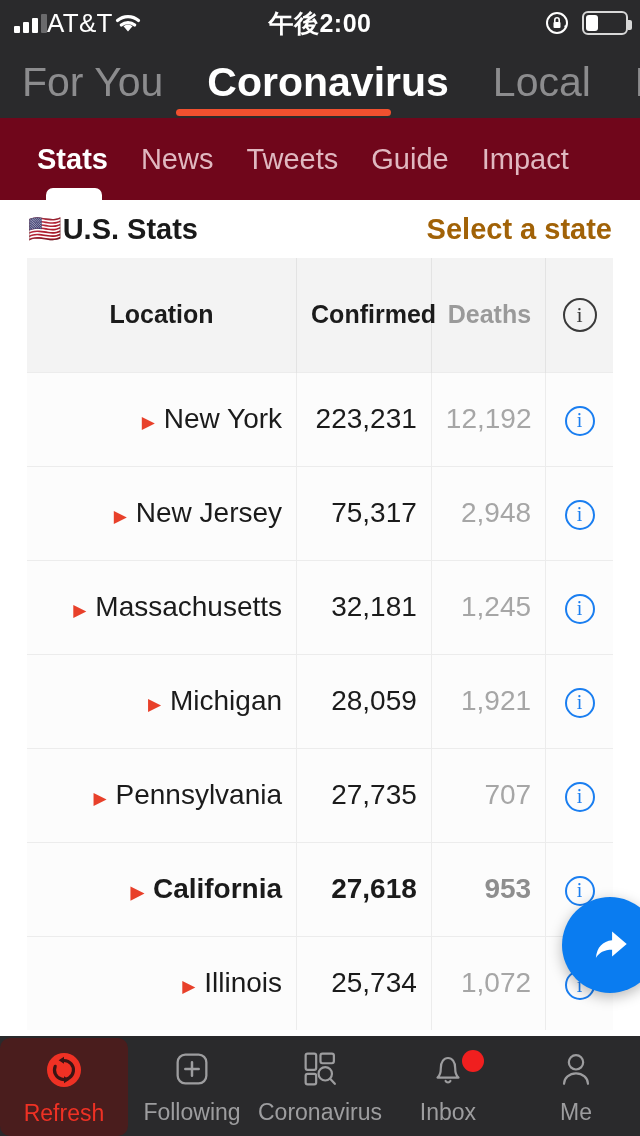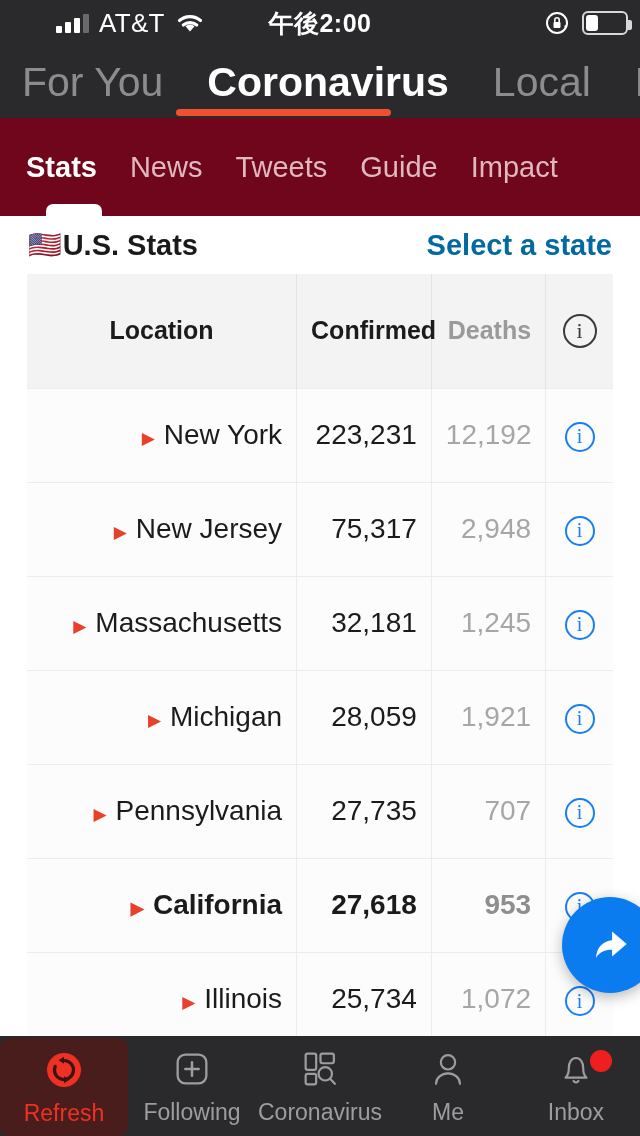--- a/index.html
+++ b/index.html
@@ -10,21 +10,21 @@
     overflow:hidden;
     position:relative;
   }
   .phone { width:640px; height:1136px; position:relative; background:#fff; }
 
   
   .statusbar {
     height:46px; background:#2a2a2c; color:#fff;
     display:flex; align-items:center; position:relative;
   }
-  .sb-left { display:flex; align-items:center; gap:10px; padding-left:14px;margin-left:42px; }
+  .sb-left { display:flex; align-items:center; padding-left:14px; }
   .bars { display:flex; align-items:flex-end; gap:3px; height:20px; }
   .bars i { width:6px; background:#fff; border-radius:1px; display:block; }
   .bars i:nth-child(1){height:7px;}
   .bars i:nth-child(2){height:11px;}
   .bars i:nth-child(3){height:15px;}
   .bars i:nth-child(4){height:19px;background:#6a6a6c;}
   .carrier { font-size:26px; letter-spacing:.3px; }
   .wifi { width:30px; height:22px; position:relative; }
   .sb-time {
     position:absolute; left:0; right:0; text-align:center;
@@ -43,38 +43,38 @@
     padding-left:22px; gap:44px; position:relative; overflow:hidden;
   }
   .toptab { font-size:41px; color:#8c8c8e; white-space:nowrap; }
   .toptab.active { color:#ffffff; font-weight:bold; }
   .toptab-underline {
     position:absolute; bottom:2px; height:7px; border-radius:4px; background:#f0502f;
   }
 
   
   .subnav {
-    height:98px; background:#70061b; display:flex; align-items:center;
-    padding-left:26px; gap:33px; position:relative;
+    height:82px; background:#70061b; display:flex; align-items:center;
+    padding-left:37px; gap:33px; position:relative;
   }
   .subtab { font-size:29px; color:#e0b8c0; white-space:nowrap; }
   .subtab.active { color:#ffffff; font-weight:bold; }
   .subnav-indicator {
     position:absolute; bottom:0; left:46px; width:56px; height:12px;
     background:#ffffff; border-radius:7px 7px 0 0;
   }
 
   
   .pagehead {
     height:58px; display:flex; align-items:center; justify-content:space-between;
     padding:0 28px;
   }
   .pagetitle { font-size:29px; font-weight:bold; color:#1a1a1a; display:flex; align-items:center; }
   .flag { font-size:27px; margin-right:1px; }
-  .selstate { font-size:29px; font-weight:bold; color:#0369a1; }
+  .selstate { font-size:29px; font-weight:bold; color:#a16207; }
 
   
   .tablewrap { padding:0 27px 0 27px; }
   .tbl { width:100%; border-collapse:collapse; table-layout:fixed; }
   .tbl th, .tbl td { vertical-align:middle; }
   .tbl thead th {
     background:#f3f3f3; height:114px; border-right:1px solid #e3e3e3;
     font-size:25px; font-weight:bold; padding:0 14px;
   }
   .tbl thead th:last-child { border-right:none; }
@@ -298,33 +298,33 @@
           <circle cx="28.5" cy="28" r="7" fill="none" stroke="#9d9d9f" stroke-width="2.3"></circle>
           <path d="M33.6 33.2 L38.5 38.5" stroke="#9d9d9f" stroke-width="2.3" stroke-linecap="round"></path>
         </svg>
       </span>
       <span class="tlabel">Coronavirus</span>
     </div>
 
     <div class="tabitem">
       <span class="ticon">
         <svg viewBox="0 0 46 46" width="44" height="44">
+          <path d="M12 32 C12 32 15.5 29.5 15.5 22 C15.5 15.5 18.8 11.5 23 11.5 C27.2 11.5 30.5 15.5 30.5 22 C30.5 29.5 34 32 34 32 Z" fill="none" stroke="#9d9d9f" stroke-width="2.3" stroke-linejoin="round"></path>
+          <path d="M20.5 35.5 a2.8 2.8 0 0 0 5 0" fill="none" stroke="#9d9d9f" stroke-width="2.3" stroke-linecap="round"></path>
+        </svg>
+      </span>
+      <span class="badge"></span>
+      <span class="tlabel">Inbox</span>
+    </div>
+
+    <div class="tabitem">
+      <span class="ticon">
+        <svg viewBox="0 0 46 46" width="44" height="44">
           <circle cx="23" cy="16" r="7.5" fill="none" stroke="#9d9d9f" stroke-width="2.3"></circle>
           <path d="M10.5 38.5 a12.5 11 0 0 1 25 0" fill="none" stroke="#9d9d9f" stroke-width="2.3" stroke-linecap="round"></path>
         </svg>
       </span>
       <span class="tlabel">Me</span>
     </div>
 
-    <div class="tabitem">
-      <span class="ticon">
-        <svg viewBox="0 0 46 46" width="44" height="44">
-          <path d="M12 32 C12 32 15.5 29.5 15.5 22 C15.5 15.5 18.8 11.5 23 11.5 C27.2 11.5 30.5 15.5 30.5 22 C30.5 29.5 34 32 34 32 Z" fill="none" stroke="#9d9d9f" stroke-width="2.3" stroke-linejoin="round"></path>
-          <path d="M20.5 35.5 a2.8 2.8 0 0 0 5 0" fill="none" stroke="#9d9d9f" stroke-width="2.3" stroke-linecap="round"></path>
-        </svg>
-      </span>
-      <span class="badge"></span>
-      <span class="tlabel">Inbox</span>
-    </div>
-
   </div>
 
 </div>
 
 </body></html>

